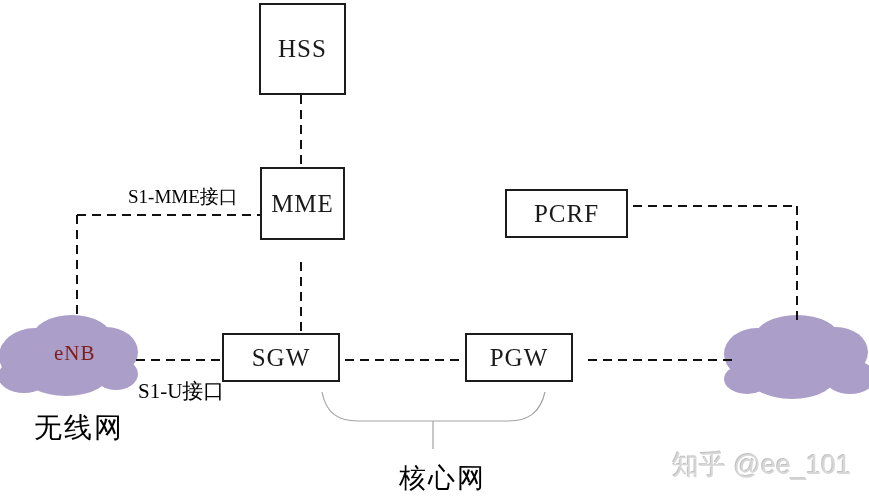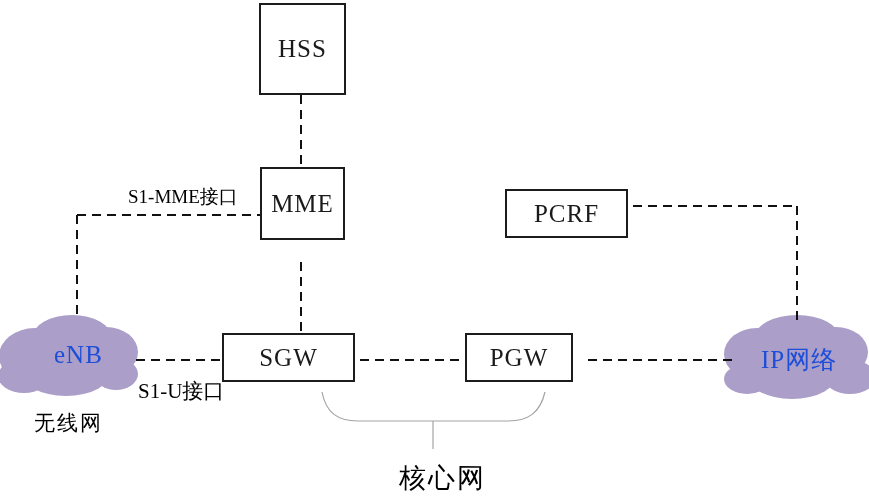--- a/index.html
+++ b/index.html
@@ -16,37 +16,37 @@
     background:#fff;
     border:2px solid #1c1c1c;
     display:flex;align-items:center;justify-content:center;
     font-size:25px;color:#1a1a1a;
     letter-spacing:1px;
     box-sizing:border-box;
   }
   .box-hss {left:259px;top:3px;  width:87px; height:92px;}
   .box-mme {left:260px;top:167px;width:85px; height:73px;}
   .box-pcrf{left:465px;top:189px;width:123px;height:49px;margin-left:40px;}
-  .box-sgw {left:222px;top:333px;width:133px;height:49px;}
+  .box-sgw {left:222px;top:333px;width:118px;height:49px;}
   .box-pgw {left:465px;top:333px;width:108px;height:49px;}
   .cloud-label{
     position:absolute;
-    color:#1d4ed8;
-    font-size:25px;
+    color:#7f1d1d;
+    font-size:21px;
     letter-spacing:1px;
     white-space:nowrap;
   }
   .lbl{
     position:absolute;
     color:#000000;
     white-space:nowrap;
   }
   .lbl-s1mme{left:128px;top:184px;font-size:19px;}
   .lbl-s1u  {left:138px;top:377px;font-size:21px;}
-  .lbl-radio{left:34px; top:409px;font-size:21px;letter-spacing:2px;}
+  .lbl-radio{left:34px; top:409px;font-size:28px;letter-spacing:2px;}
   .lbl-core {left:399px;top:460px;font-size:27px;letter-spacing:2px;}
   .watermark{
     position:absolute;
     right:18px;top:447px;
     font-size:27px;
     color:#d7d7d7;
     text-shadow:1px 1px 0 #ffffff,-1px -1px 0 #c2c2c2;
     font-family:"Liberation Sans","DejaVu Sans",sans-serif;
     white-space:nowrap;
   }
@@ -102,21 +102,21 @@
       <span>PCRF</span>
     </div>
   <div class="node-box box-sgw">
       <span>SGW</span>
     </div>
   <div class="node-box box-pgw">
       <span>PGW</span>
     </div>
 
   <div class="cloud-label" style="left:54px;top:341px;">eNB</div>
-  <div class="cloud-label" style="left:761px;top:343px;">IP网络</div>
 
   <div class="lbl lbl-s1mme">S1-MME接口</div>
   <div class="lbl lbl-s1u">S1-U接口</div>
   <div class="lbl lbl-radio">无线网</div>
   <div class="lbl lbl-core">核心网</div>
 
+  <div class="watermark">知乎 @ee_101</div>
 
 </div>
 
 </body></html>

